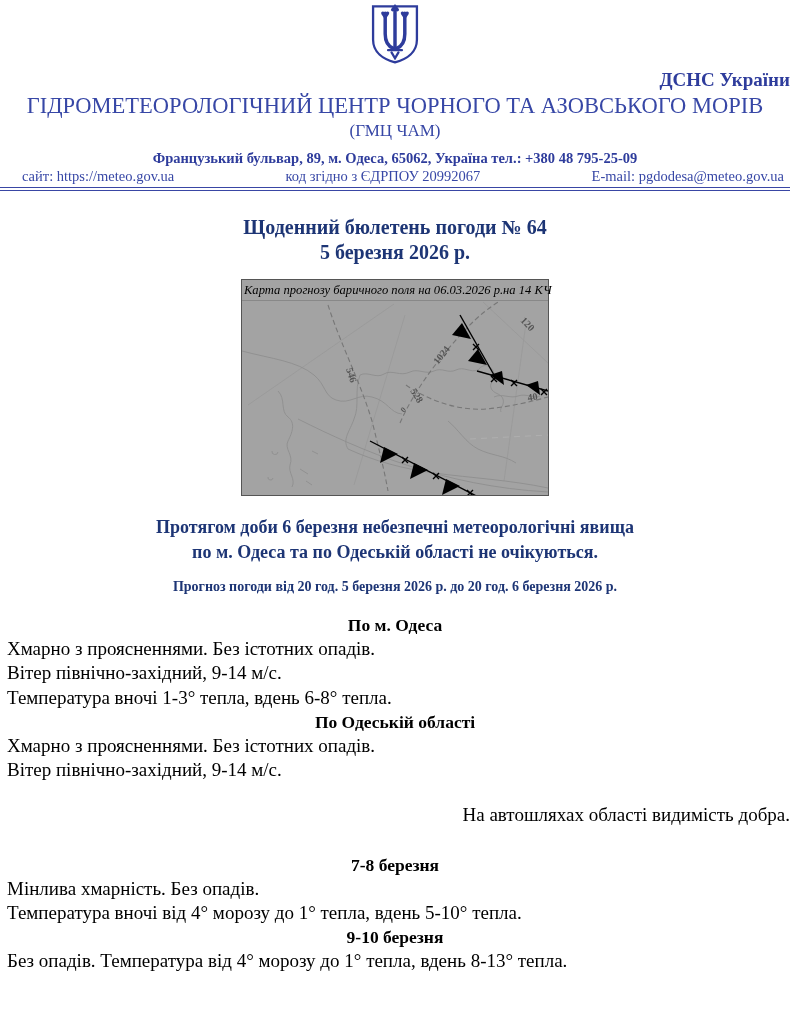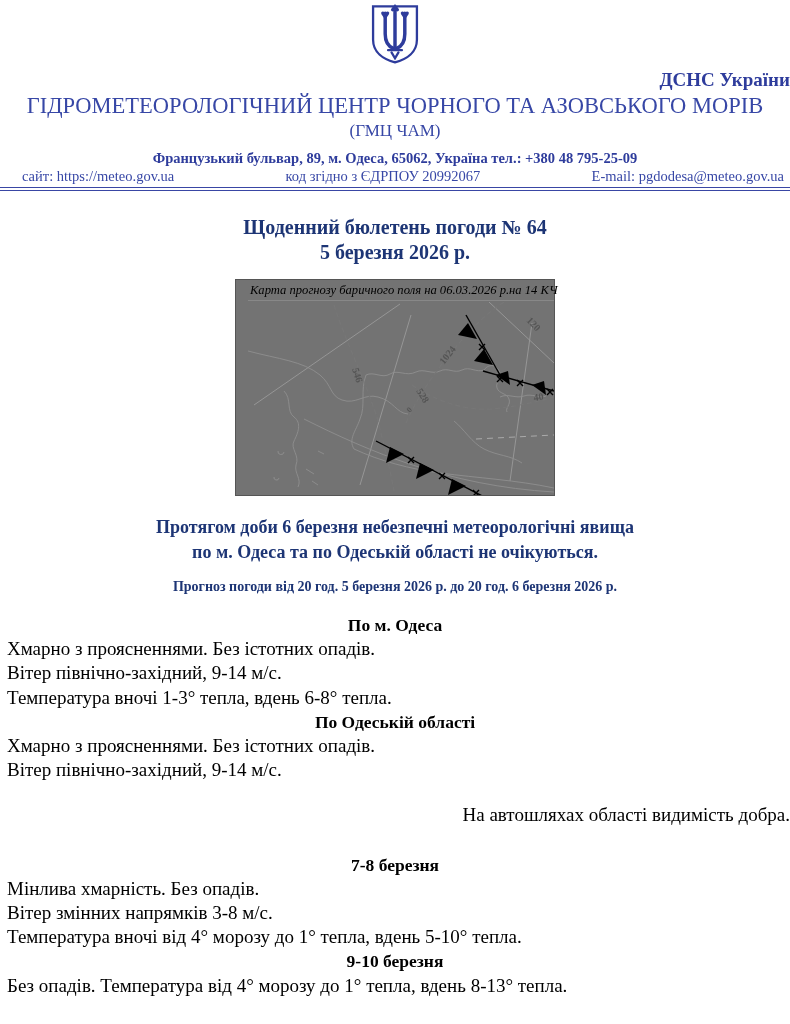--- a/index.html
+++ b/index.html
@@ -16,21 +16,21 @@
   .org-abbr{color:#3747a6;font-size:17px;line-height:21px;margin-top:1px;}
   .address{color:#2e3c9c;font-weight:bold;font-size:14.5px;line-height:18px;margin-top:8px;}
   .contact-row{
     display:flex;justify-content:space-between;align-items:baseline;
     color:#3747a6;font-size:14.5px;line-height:19px;padding:0 6px 1px 22px;
   }
   .header-rule{height:2px;border-top:1.6px solid #3946a4;border-bottom:1px solid #3946a4;margin:0;}
   
   .bulletin-title{color:#1d3575;font-weight:bold;font-size:20px;line-height:25px;text-align:center;margin-top:24px;}
   
-  .map-box{width:306px;margin:14px auto 0 auto;border:1px solid #555;background:#737373;padding-left:12px;}
+  .map-box{width:306px;margin:14px auto 0 auto;border:1px solid #555;background:#a3a3a3;}
   .map-caption{
     font-style:italic;font-size:12.6px;line-height:15px;padding:3px 2px 2px 2px;
     text-align:center;border-bottom:1px solid #888;white-space:nowrap;
   }
   .map-svg{display:block;}
   
   .warning{color:#1d3575;font-weight:bold;font-size:18px;line-height:25px;text-align:center;margin-top:19px;}
   .forecast-period{color:#1d3575;font-weight:bold;font-size:14px;line-height:23px;text-align:center;margin-top:10px;}
   
   .section-heading{font-weight:bold;font-size:17.5px;line-height:24.2px;text-align:center;margin-top:0;}
@@ -165,19 +165,18 @@
   <div class="body-line">Температура вночі 1-3° тепла, вдень 6-8° тепла.</div>
 
   <div class="section-heading">По Одеській області</div>
   <div class="body-line">Хмарно з проясненнями. Без істотних опадів.</div>
   <div class="body-line">Вітер північно-західний, 9-14 м/с.</div>
 
   <div class="body-line roads-line">На автошляхах області видимість добра.</div>
 
   <div class="section-heading outlook-gap">7-8 березня</div>
   <div class="body-line">Мінлива хмарність. Без опадів.</div>
-  <div class="body-line">Вітер змінних напрямків 3-8 м/с.</div>
   <div class="body-line">Температура вночі від 4° морозу до 1° тепла, вдень 5-10° тепла.</div>
 
   <div class="section-heading">9-10 березня</div>
   <div class="body-line">Без опадів. Температура від 4° морозу до 1° тепла, вдень 8-13° тепла.</div>
 
 </div>
 
 </body></html>

